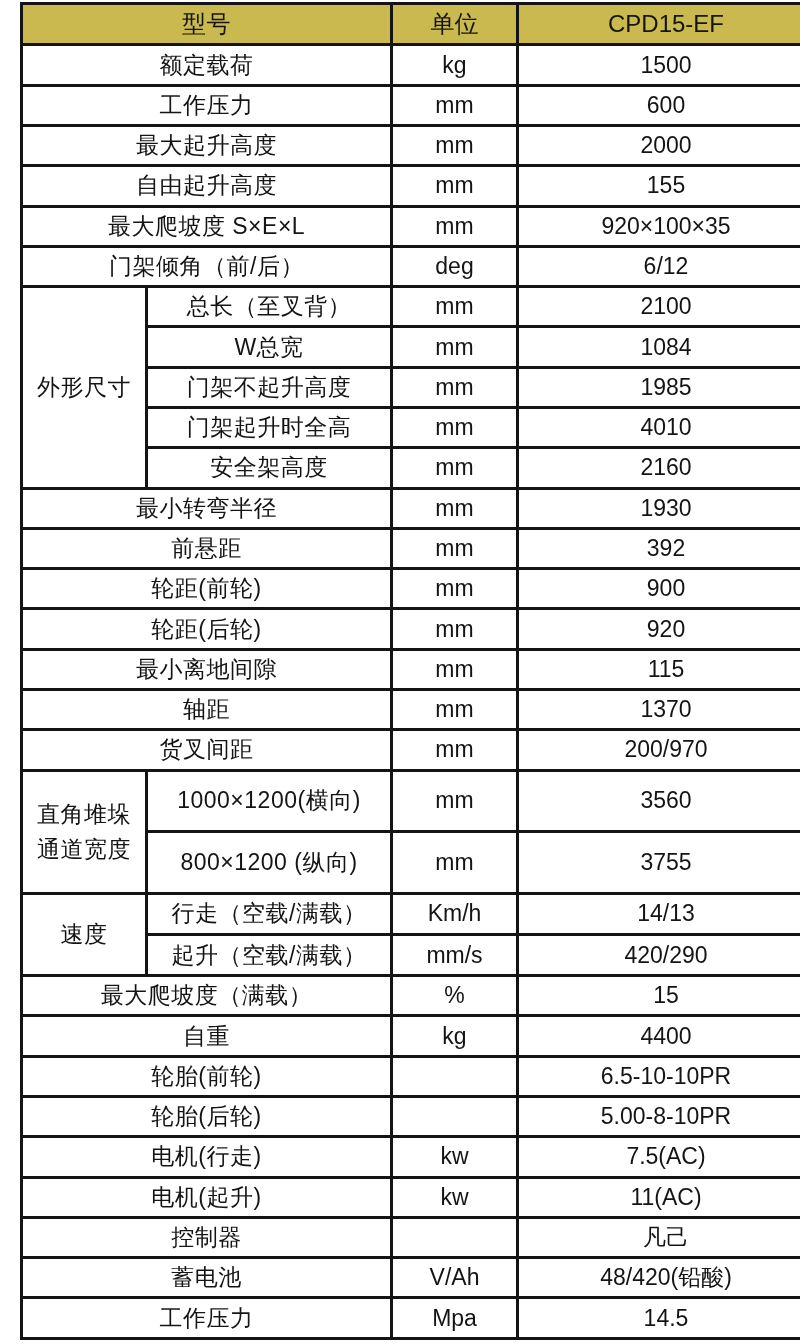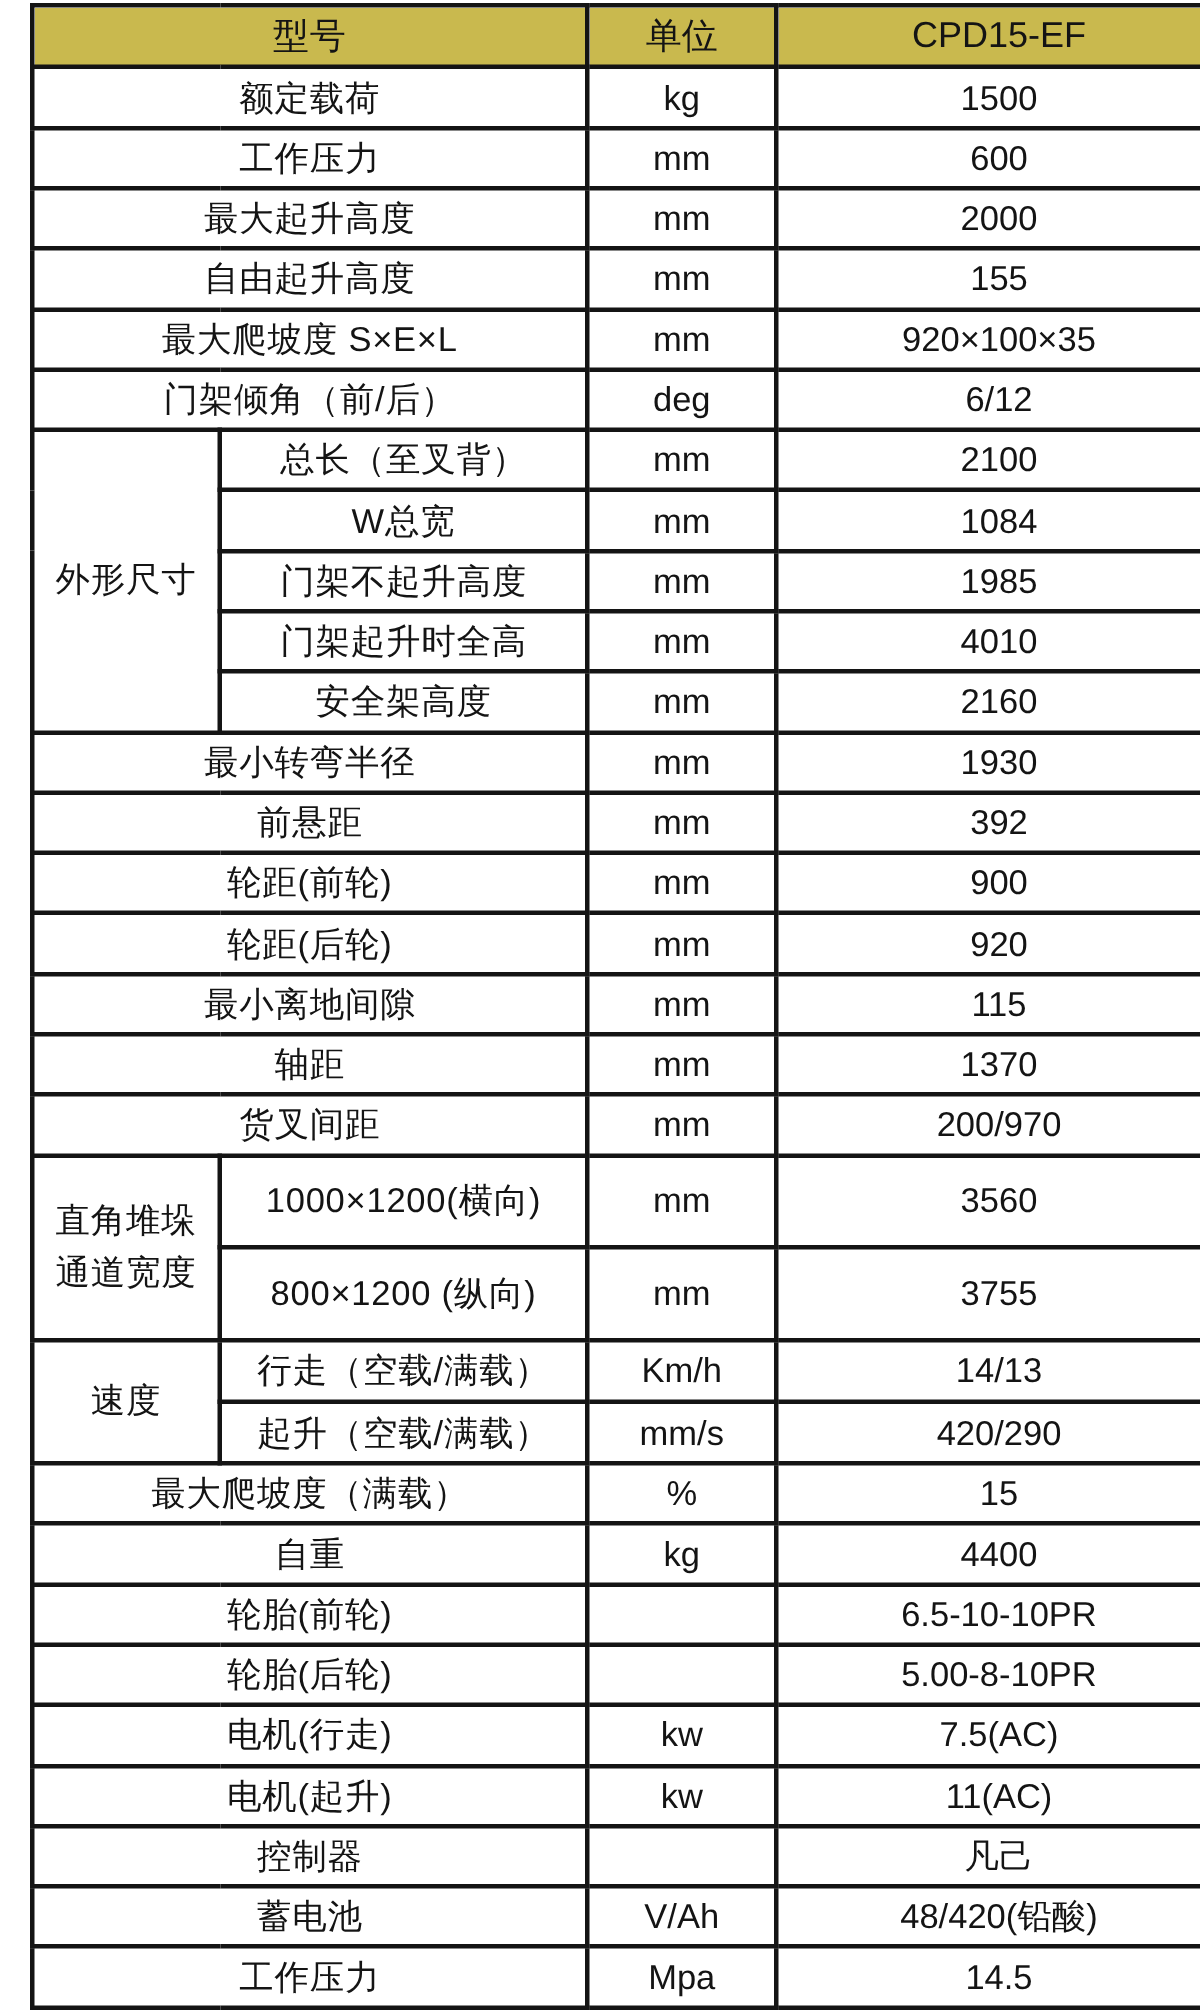--- a/index.html
+++ b/index.html
@@ -30,21 +30,20 @@
     overflow: hidden;
     letter-spacing: 0.5px;
   }
   .header-row td {
     background: #c9b94e;
     font-size: 24px;
   }
   td.group-cell {
     line-height: 1.5;
     padding: 16px 10px;
-    font-family: Liberation Serif, serif;
   }
   td.unit-cell {
     letter-spacing: 0;
   }
   td.value-cell {
     letter-spacing: 0;
   }
 </style>
 </head>
 <body>

